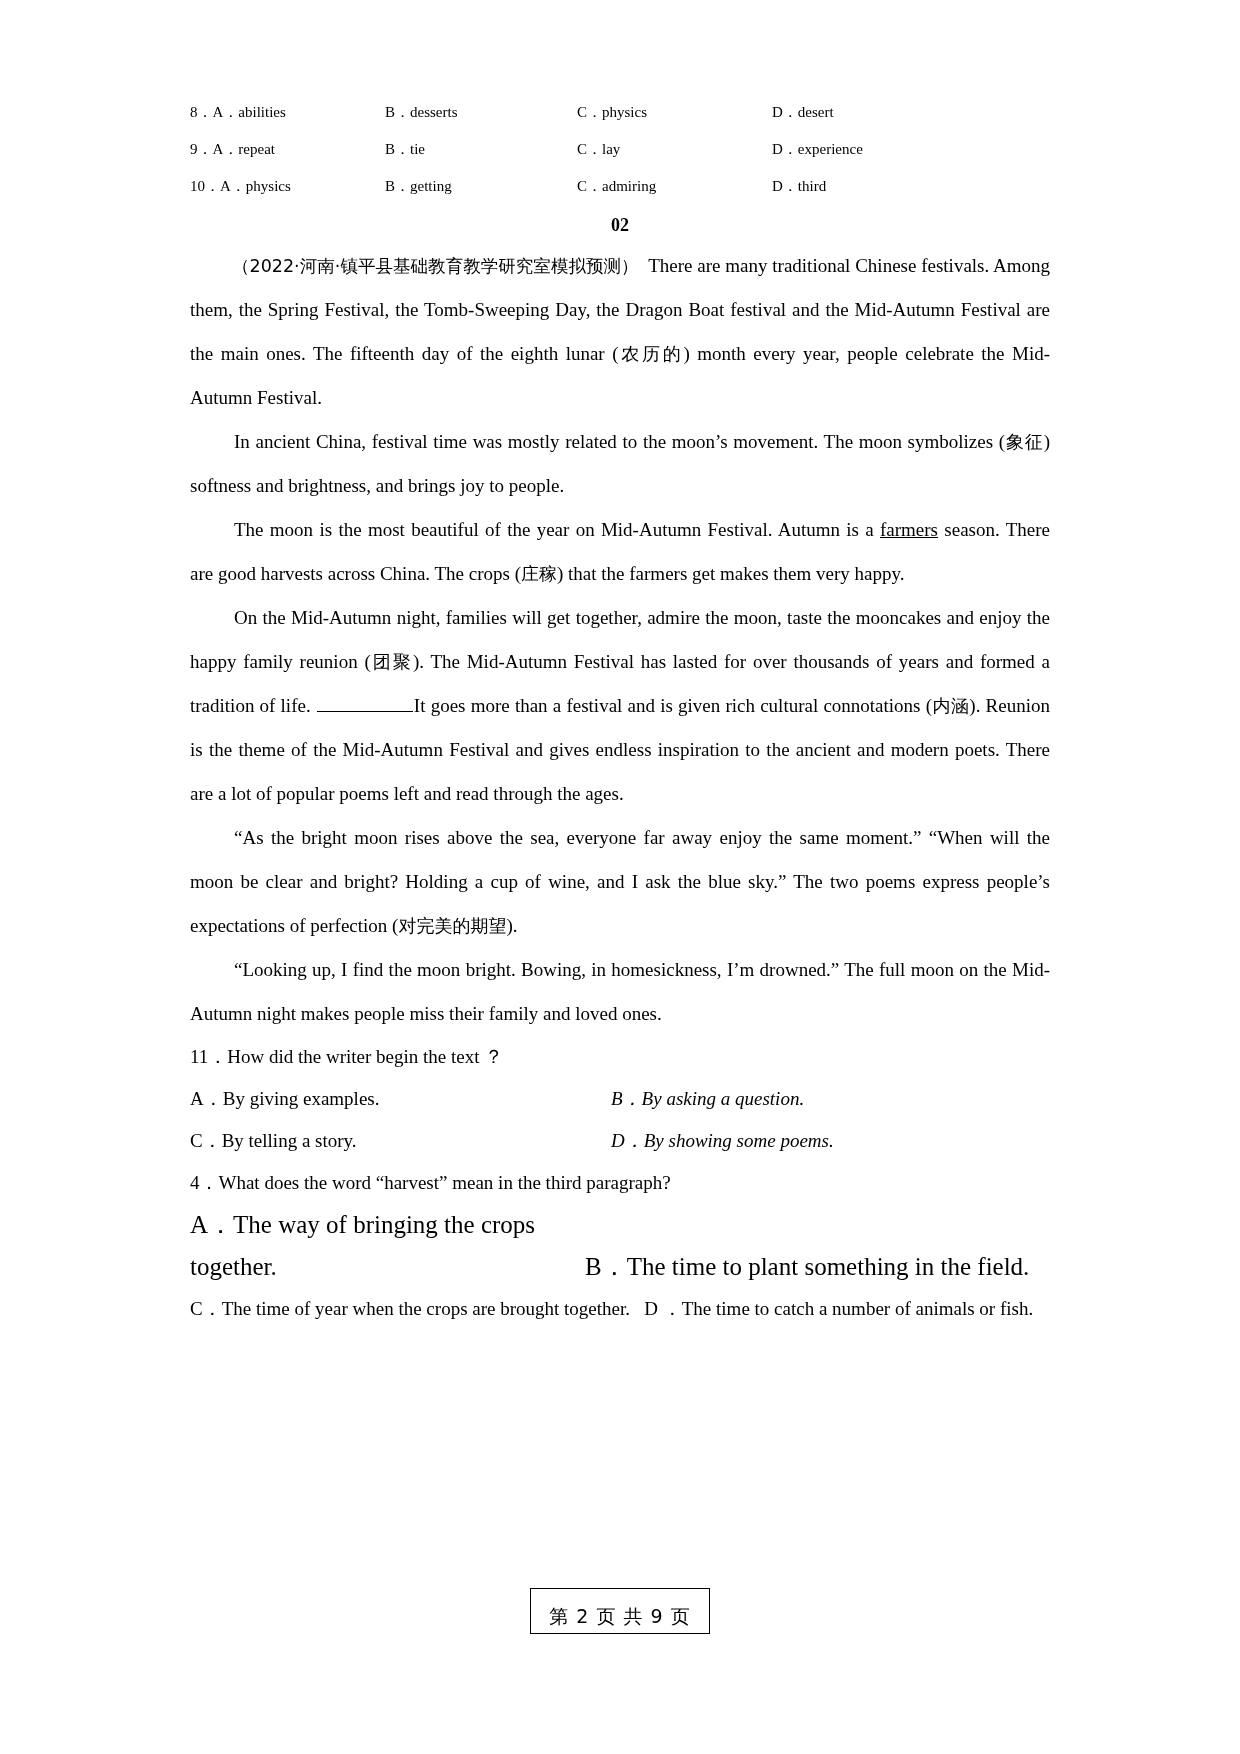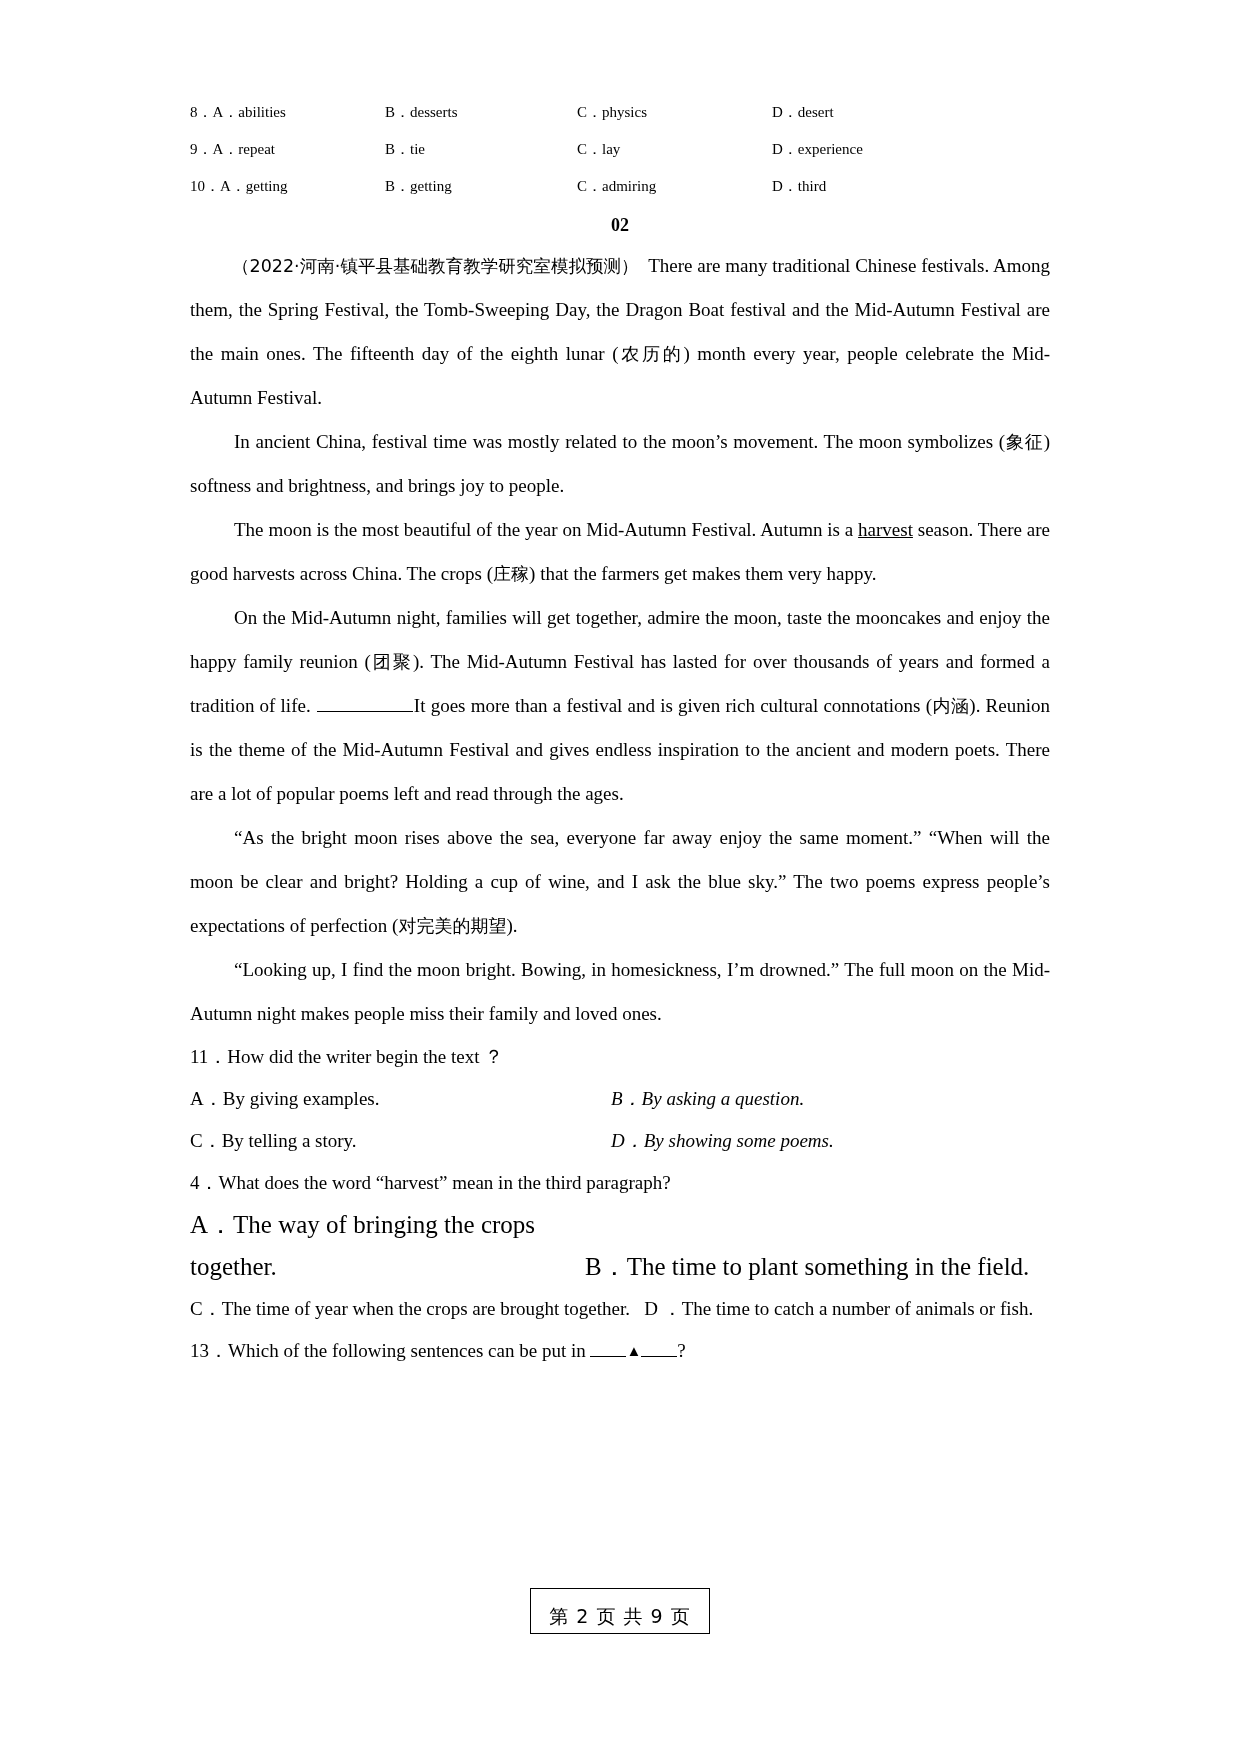--- a/index.html
+++ b/index.html
@@ -158,33 +158,33 @@
     </div>
 
     <div class="opt-row">
       <span class="cell c1"><span>9．</span><span>A．repeat</span></span>
       <span class="cell c2">B．tie</span>
       <span class="cell c3">C．lay</span>
       <span class="cell c4">D．experience</span>
     </div>
 
     <div class="opt-row">
-      <span class="cell c1"><span>10．</span><span>A．getting</span></span>
+      <span class="cell c1"><span>10．</span><span>A．physics</span></span>
       <span class="cell c2">B．getting</span>
       <span class="cell c3">C．admiring</span>
       <span class="cell c4">D．third</span>
     </div>
 
     <div class="section-num">02</div>
 
     <p class="para lead"><span class="src-tag">（2022·河南·镇平县基础教育教学研究室模拟预测）</span>&nbsp; <span>There are many traditional Chinese festivals. Among them, the Spring Festival, the Tomb-Sweeping Day, the Dragon Boat festival and the Mid-Autumn Festival are the main ones. The fifteenth day of the eighth lunar (</span><span class="cn">农历的</span><span>) month every year, people celebrate the Mid-Autumn Festival.</span></p>
 
     <p class="para indent"><span>In ancient China, festival time was mostly related to the moon’s movement. The moon symbolizes (</span><span class="cn">象征</span><span>) softness and brightness, and brings joy to people.</span></p>
 
-    <p class="para indent"><span>The moon is the most beautiful of the year on Mid-Autumn Festival. Autumn is a </span><u class="under">harvest</u><span> season. There are good harvests across China. The crops (</span><span class="cn">庄稼</span><span>) that the farmers get makes them very happy.</span></p>
+    <p class="para indent"><span>The moon is the most beautiful of the year on Mid-Autumn Festival. Autumn is a </span><u class="under">farmers</u><span> season. There are good harvests across China. The crops (</span><span class="cn">庄稼</span><span>) that the farmers get makes them very happy.</span></p>
 
     <p class="para indent"><span>On the Mid-Autumn night, families will get together, admire the moon, taste the mooncakes and enjoy the happy family reunion (</span><span class="cn">团聚</span><span>). The Mid-Autumn Festival has lasted for over thousands of years and formed a tradition of life. </span><span class="blank-line"></span><span>It goes more than a festival and is given rich cultural connotations (</span><span class="cn">内涵</span><span>). Reunion is the theme of the Mid-Autumn Festival and gives endless inspiration to the ancient and modern poets. There are a lot of popular poems left and read through the ages.</span></p>
 
     <p class="para indent"><span>“As the bright moon rises above the sea, everyone far away enjoy the same moment.” “When will the moon be clear and bright? Holding a cup of wine, and I ask the blue sky.” The two poems express people’s expectations of perfection (</span><span class="cn">对完美的期望</span><span>).</span></p>
 
     <p class="para indent">“Looking up, I find the moon bright. Bowing, in homesickness, I’m drowned.” The full moon on the Mid-Autumn night makes people miss their family and loved ones.</p>
 
     <p class="q-stem"><span>11．</span><span>How did the writer begin the text ？</span></p>
     <div class="q-choices">
       <span class="ch-a">A．By giving examples.</span>
@@ -194,20 +194,19 @@
       <span class="ch-a">C．By telling a story.</span>
       <span class="ch-b">D．By showing some poems.</span>
     </div>
 
     <p class="q-stem"><span>4．</span><span>What does the word “harvest” mean in the third paragraph?</span></p>
     <div class="q-choices-tight">
       <span class="ch-a">A．The way of bringing the crops together.</span><span>B．The time to plant something in the field.</span>
     </div>
     <p class="q-line"><span>C．The time of year when the crops are brought together.</span>&nbsp;&nbsp; <span>D ．The time to catch a number of animals or fish.</span></p>
 
-    <p class="q-stem"><span>13．</span><span>Which of the following sentences can be put in </span><span class="blank-sm"></span><span class="tri">▲</span><span class="blank-sm"></span><span>?</span></p>
 
   </div>
 </div>
 
 <div class="footer">
   <span class="fbox">第 2 页 共 9 页</span>
 </div>
 
 </body></html>

